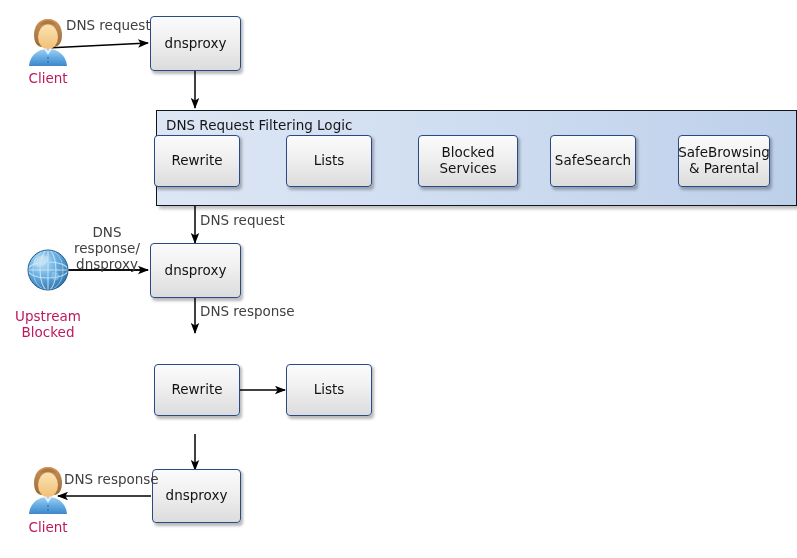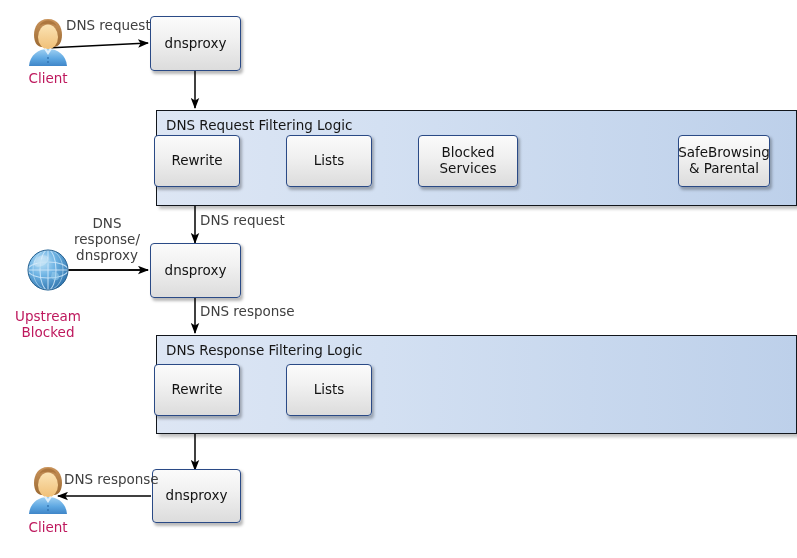--- a/index.html
+++ b/index.html
@@ -66,21 +66,21 @@
 
   
   .elabel {
     position: absolute;
     font-size: 13.5px;
     color: #404040;
     white-space: nowrap;
     line-height: 1.2;
     z-index: 4;
   }
-  .elabel.ctr { text-align: center; }
+  .elabel.ctr { text-align: center; margin-top: 9px; }
 
   
   .caption {
     position: absolute;
     font-size: 13.5px;
     color: #be185d;
     text-align: center;
     line-height: 1.2;
     z-index: 4;
   }
@@ -175,20 +175,23 @@
     <span class="lbl">Lists</span>
   </div>
 
   <div class="node" style="left:418px; top:135px; width:100px; height:52px;">
     <span class="lbl">
       <span>Blocked</span><br>
       <span>Services</span>
     </span>
   </div>
 
+  <div class="node" style="left:550px; top:135px; width:86px; height:52px;">
+    <span class="lbl">SafeSearch</span>
+  </div>
 
   <div class="node" style="left:678px; top:135px; width:92px; height:52px;">
     <span class="lbl">
       <span>SafeBrowsing</span><br>
       <span>&amp; Parental</span>
     </span>
   </div>
 
   <div class="elabel" style="left:200px; top:212px;">DNS request</div>
 
@@ -223,23 +226,20 @@
   </div>
 
   <div class="elabel ctr" style="left:62px; top:215px; width:90px;">
     <span>DNS</span><br>
     <span>response/</span><br>
     <span>dnsproxy</span>
   </div>
 
   <div class="elabel" style="left:200px; top:303px;">DNS response</div>
 
-  <div class="group" style="left:139px; top:335px; width:641px; height:99px;">
-    <span class="group-title">DNS Response Filtering Logic</span>
-  </div>
 
   <div class="node" style="left:154px; top:364px; width:86px; height:52px;">
     <span class="lbl">Rewrite</span>
   </div>
 
   <div class="node" style="left:286px; top:364px; width:86px; height:52px;">
     <span class="lbl">Lists</span>
   </div>
 
   <div class="icon" style="left:22px; top:464px; width:52px; height:52px;">

